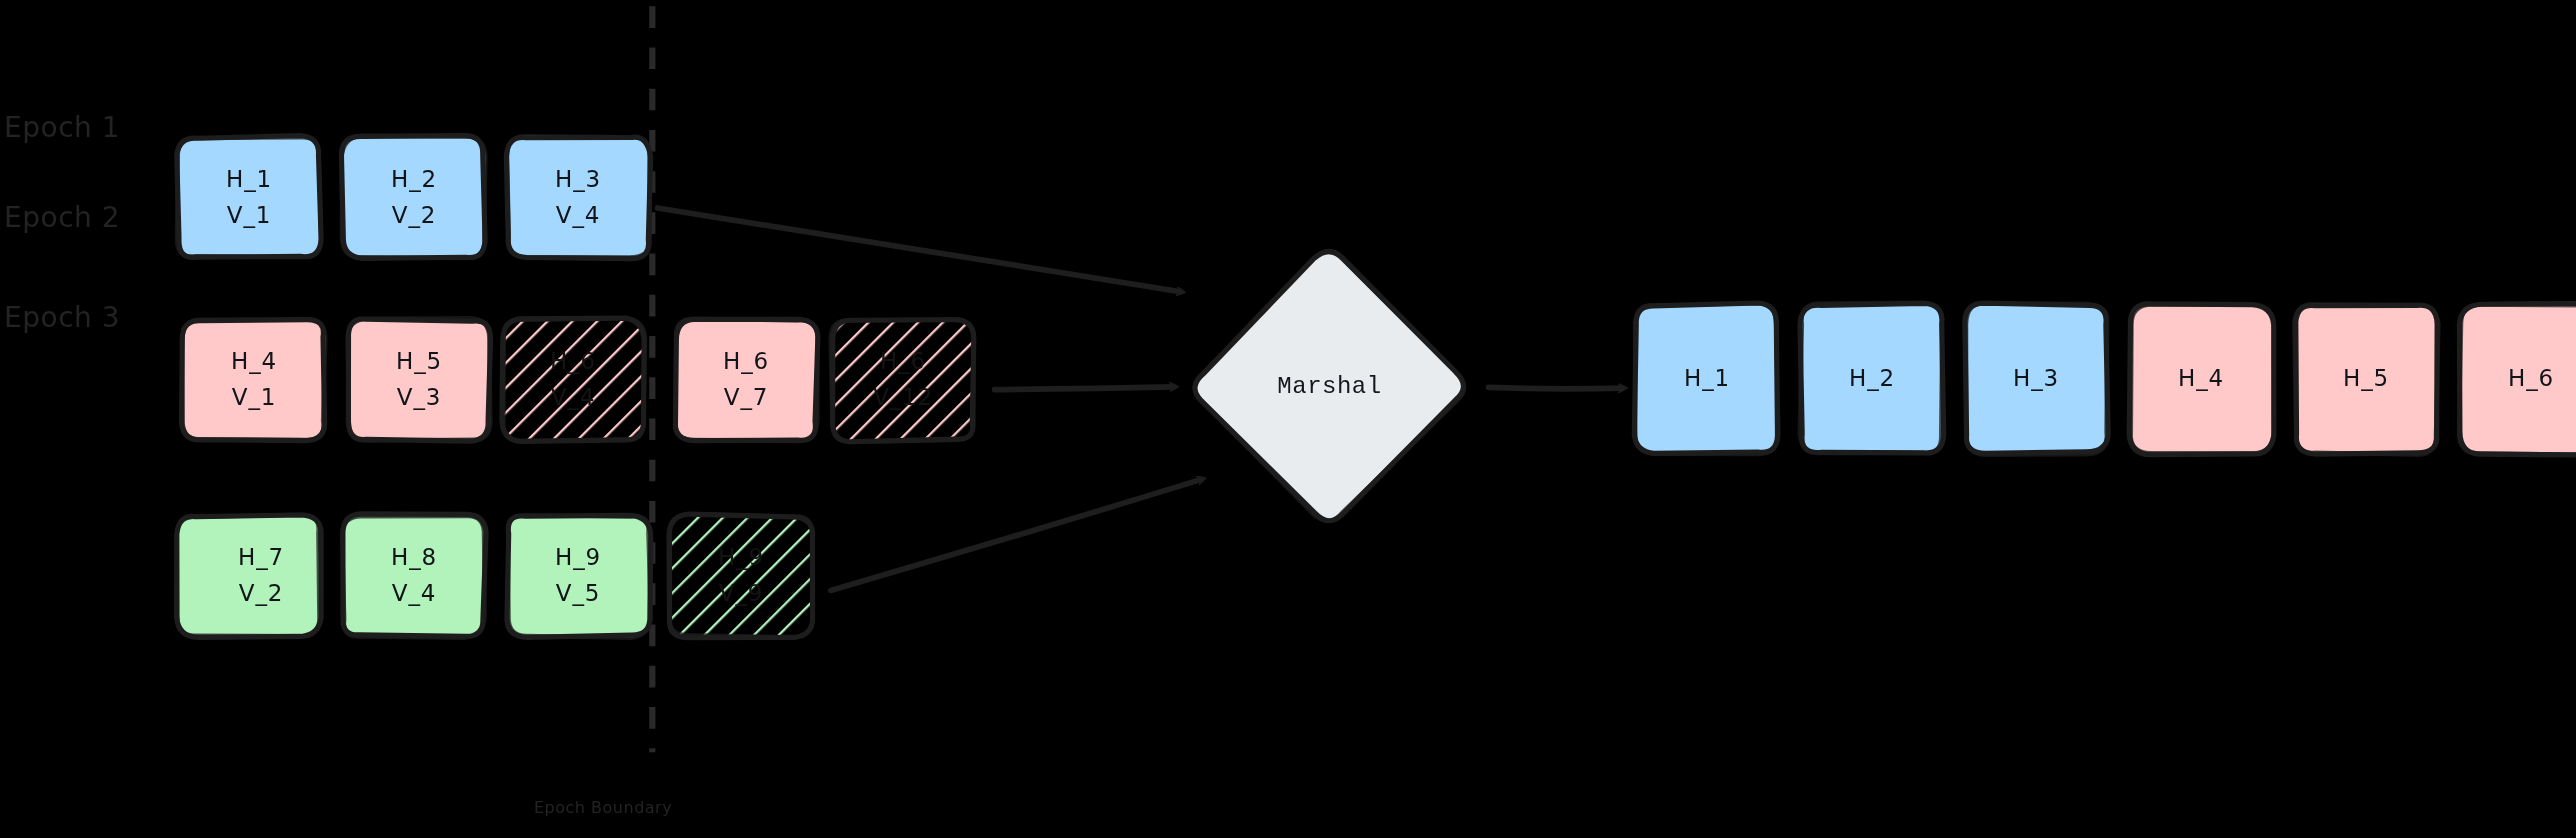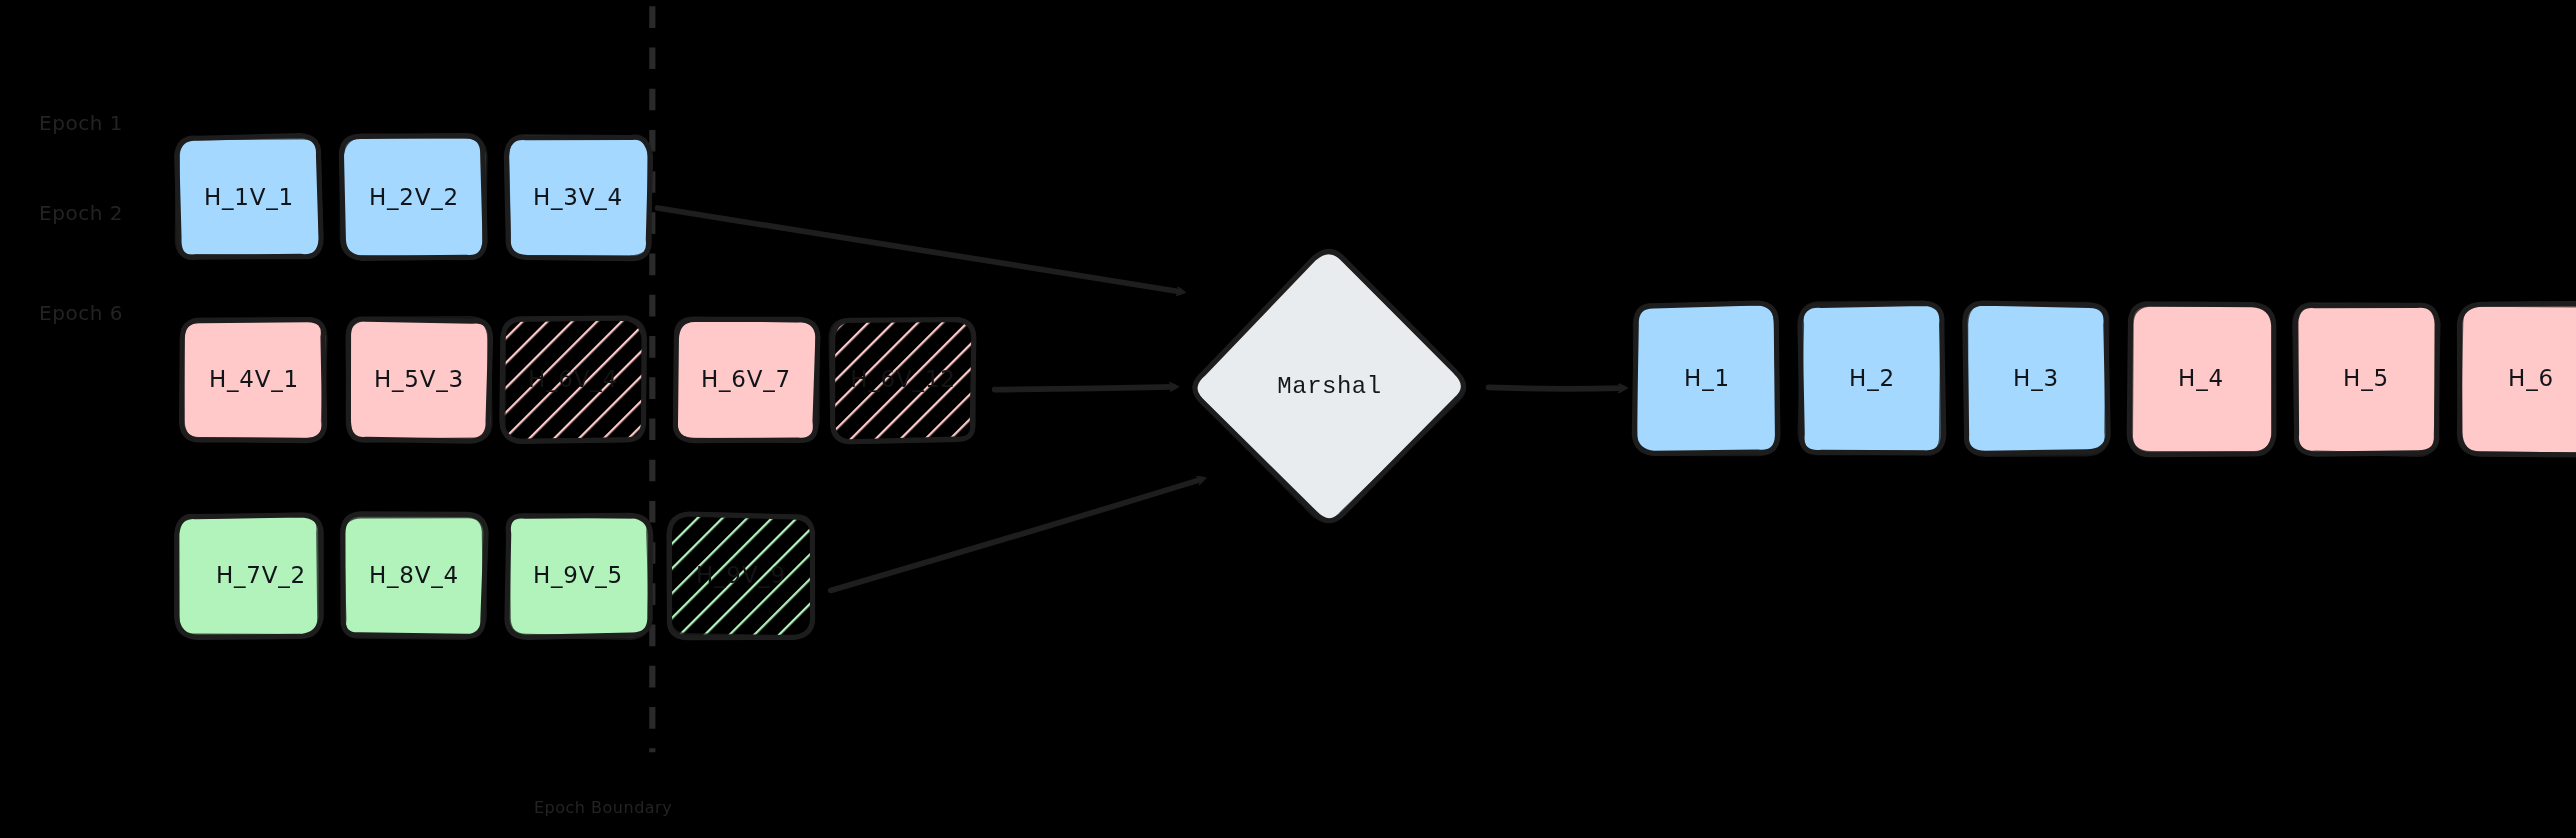--- a/index.html
+++ b/index.html
@@ -11,26 +11,26 @@
   #stage{position:absolute;inset:0;width:3072px;height:839px;}
   #sketch{position:absolute;left:0;top:0;width:3072px;height:839px;}
 
   .lbl{
     position:absolute;
     color:#232323;
     font-family:"DejaVu Sans","Liberation Sans",sans-serif;
     white-space:nowrap;
     -webkit-font-smoothing:antialiased;
   }
-  .epoch-lbl{font-size:20px;letter-spacing:0.5px;margin-left:35px;}
+  .epoch-lbl{font-size:28px;letter-spacing:0.5px;}
   .boundary-lbl{font-size:16px;letter-spacing:0.5px;}
 
   .node-text{
     position:absolute;
-    display:flex;flex-direction:row;align-items:center;justify-content:center;
+    display:flex;flex-direction:column;align-items:center;justify-content:center;
     color:#111418;
     font-size:23px;line-height:1.55;
     letter-spacing:0.8px;
     text-align:center;
     pointer-events:none;
     font-family:"DejaVu Sans","Liberation Sans",sans-serif;
   }
   .node-text.hatched{color:#141414;}
   .node-text .ln{display:block;}
   .diamond-text{
@@ -217,21 +217,21 @@
       <div class="node-text" style="left: 507px; top: 515px; width: 142px; height: 121px;">
         <span class="ln">H_9</span>
         <span class="ln">V_5</span>
       </div>
       <div class="node-text hatched" style="left: 670px; top: 515px; width: 142px; height: 121px;">
         <span class="ln">H_9</span>
         <span class="ln">V_9</span>
       </div>
       <div class="lbl epoch-lbl" style="left: 4.1px; top: 111px;">Epoch 1</div>
       <div class="lbl epoch-lbl" style="left: 4.1px; top: 201px;">Epoch 2</div>
-      <div class="lbl epoch-lbl" style="left: 4.1px; top: 301px;">Epoch 6</div>
+      <div class="lbl epoch-lbl" style="left: 4.1px; top: 301px;">Epoch 3</div>
       <div class="lbl boundary-lbl" style="left: 534px; top: 798px;">Epoch Boundary</div>
       <div class="diamond-text" style="left: 1188px; top: 245px; width: 283px; height: 283px; font-family: Liberation Mono, monospace;">Marshal</div>
       <div class="node-text" style="left: 1636px; top: 304px; width: 142px; height: 149px;">H_1</div>
       <div class="node-text" style="left: 1801px; top: 304px; width: 142px; height: 149px;">H_2</div>
       <div class="node-text" style="left: 1965px; top: 304px; width: 142px; height: 149px;">H_3</div>
       <div class="node-text" style="left: 2130px; top: 304px; width: 142px; height: 149px;">H_4</div>
       <div class="node-text" style="left: 2295px; top: 304px; width: 142px; height: 149px;">H_5</div>
       <div class="node-text" style="left: 2460px; top: 304px; width: 142px; height: 149px;">H_6</div>
     </div>
 </div>

